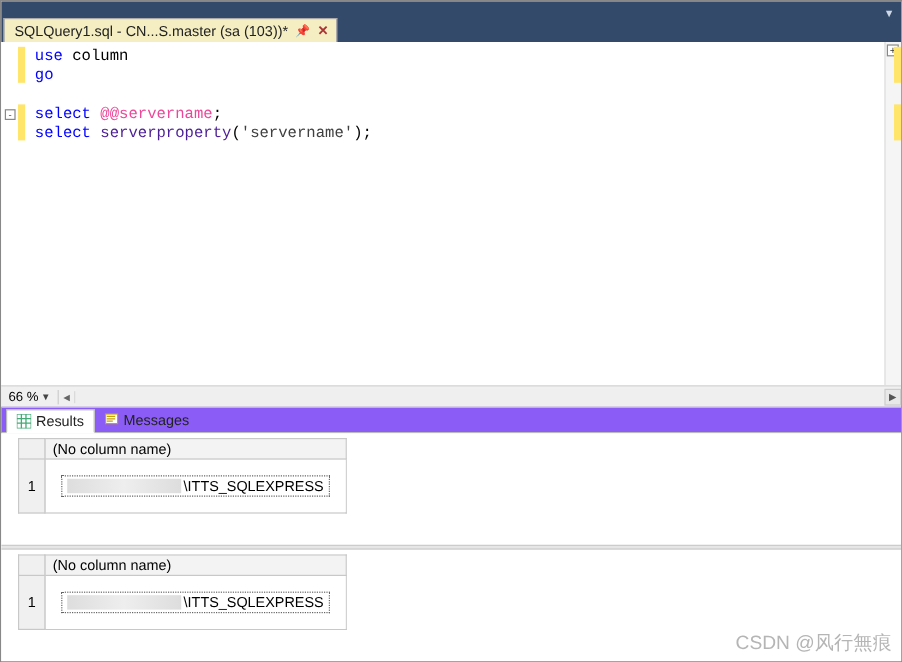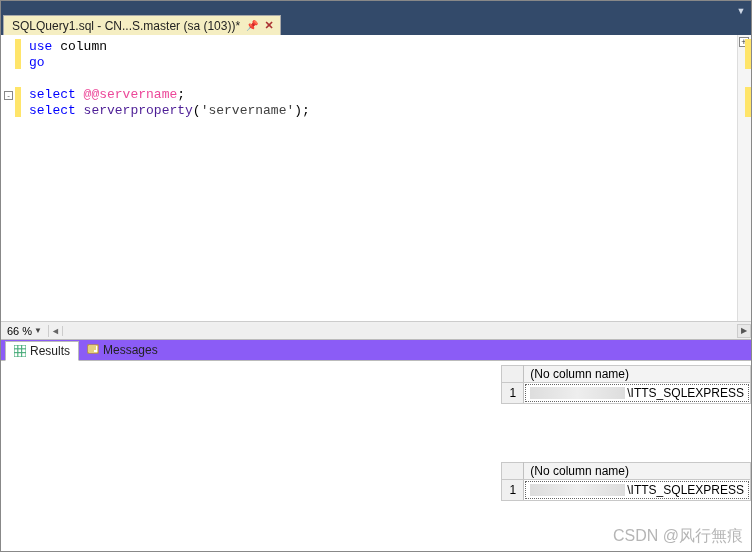--- a/index.html
+++ b/index.html
@@ -148,37 +148,36 @@
   }
   .rtab.active { border: 1px solid #bbb; border-bottom: 1px solid #fff; background:#fff; position:relative; top:1px; }
   .rtab .ico { width:12px; height:12px; display:inline-flex; align-items:center; justify-content:center; }
   .grid-ico { display:inline-block; width:11px; height:11px; }
   .grid-ico svg { display:block; }
   
   .results-pane {
     flex: 0 0 auto;
     background: #fff;
     overflow: auto;
-    align-items: flex-end;
   }
   .grid {
     border-collapse: collapse;
     margin: 2px 0 2px 2px;
     font-size: 12px;
   }
   .grid th, .grid td {
     border: 1px solid #c8c8c8;
     padding: 1px 6px;
     text-align: left;
     font-weight: normal;
     background: #fff;
   }
   .grid th { background: #f3f3f3; }
   .grid .rownum { background: #f0f0f0; width: 22px; text-align: center; border-right:1px solid #c0c0c0; }
-  .grid td.cell { min-width: 220px; position: relative; padding:0; }
+  .grid td.cell { min-width: 220px; position: relative; padding:12px; }
   .grid td.cell .inner {
     border: 1px dotted #666;
     margin: 1px;
     padding: 1px 4px;
     display: flex;
     align-items: center;
   }
   .blur {
     display:inline-block; width: 95px; height: 12px;
     background: linear-gradient(90deg,#ddd,#eee,#ddd);

